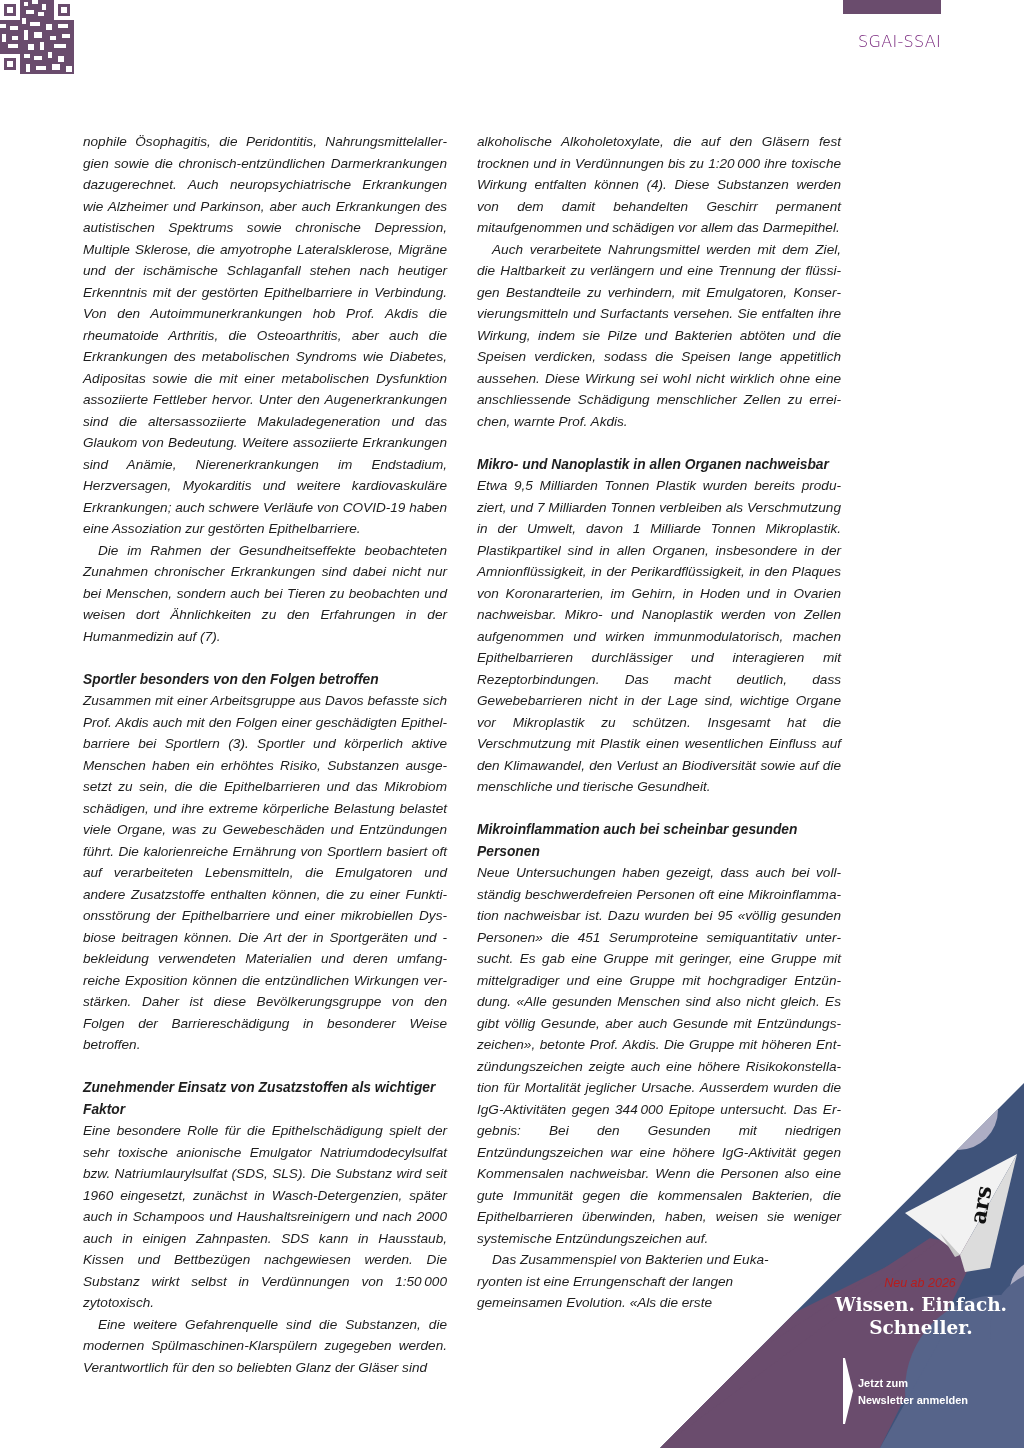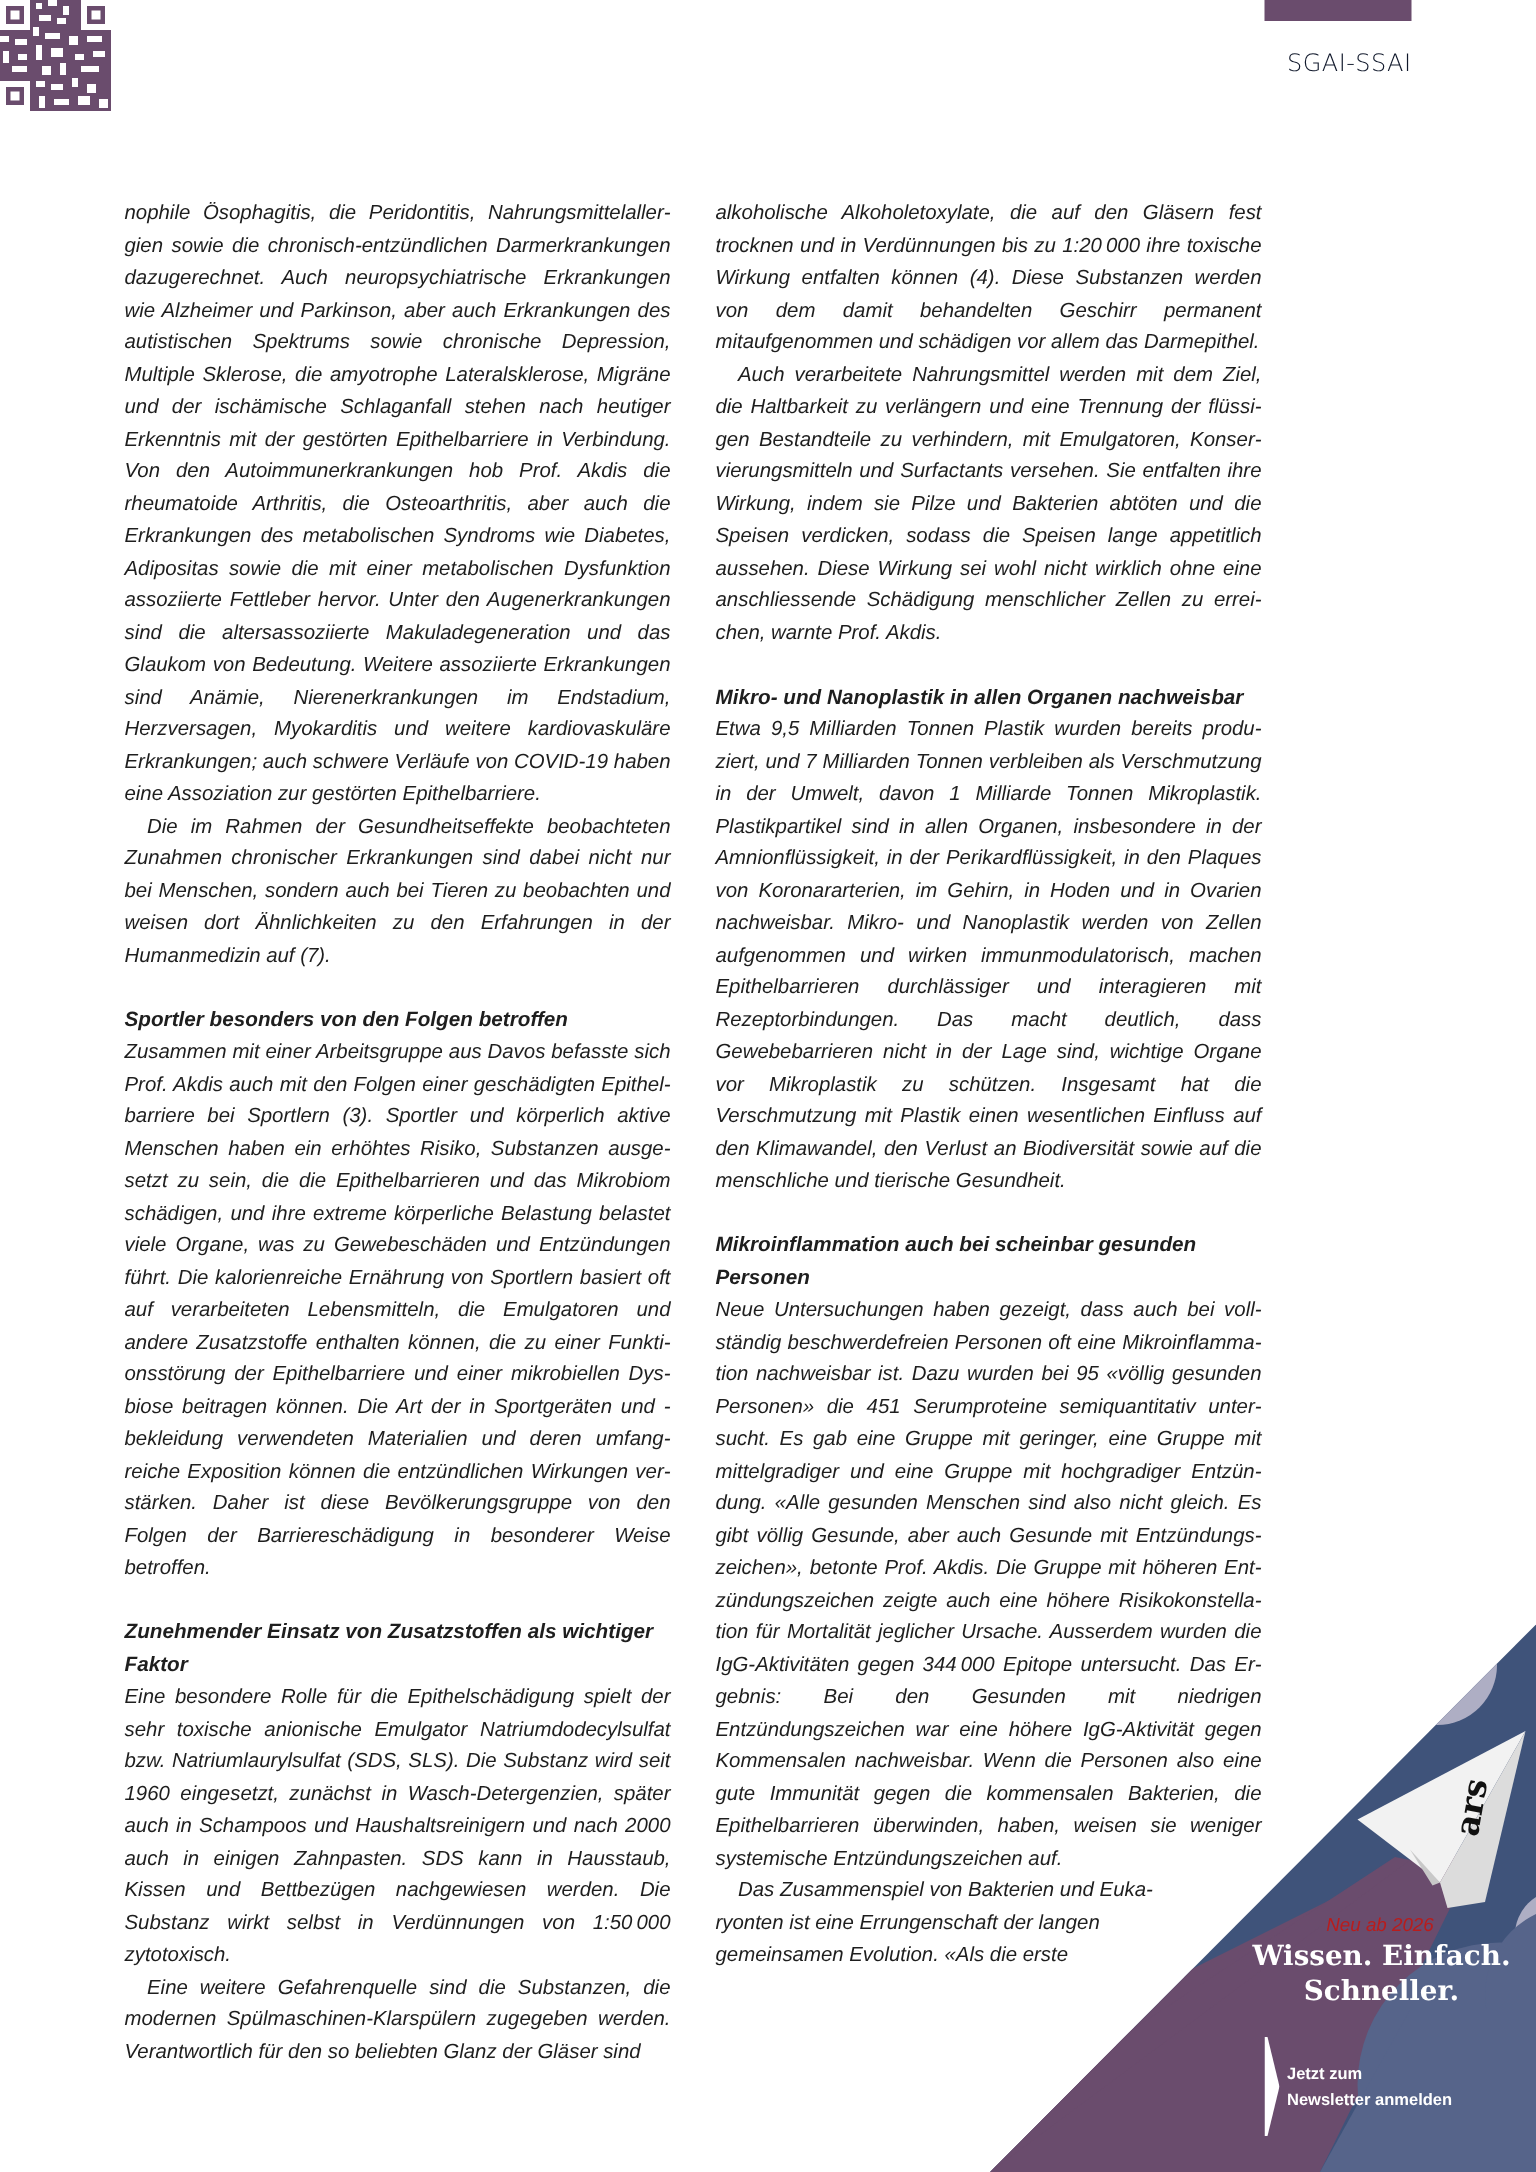--- a/index.html
+++ b/index.html
@@ -1,20 +1,20 @@
 <!DOCTYPE html>
 <html><head>
 <meta charset="utf-8">
 <style>
   html, body { margin:0; padding:0; }
   body { width:1024px; height:1448px; background:#ffffff; position:relative; overflow:hidden;
          font-family:"Liberation Sans", sans-serif; color:#1e1e1e; }
   .topbar { position:absolute; left:843px; top:0; width:98px; height:14px; background:#6a4c6d; }
   .journal { position:absolute; left:843px; top:32px; width:98px; text-align:right;
-             font-family:"DejaVu Sans", sans-serif; font-size:16px; letter-spacing:0.3px; color:#0f172a; font-weight:300; }
+             font-family:"DejaVu Sans", sans-serif; font-size:16px; letter-spacing:0.3px; color:#701a75; font-weight:300; }
   .col { position:absolute; top:131px; width:364px; font-size:13.6px; line-height:21.5px;
          text-align:justify; hyphens:manual;font-style:italic; }
   .col.left { left:83px; }
   .col.right { left:477px; }
   .col p { margin:0; }
   .col p.indent { text-indent:15px; }
   .col h3 { margin:21.5px 0 0 0; font-size:13.8px; line-height:21.5px; font-weight:bold; text-align:left; }
   .col p.narrow { width:300px; text-align:left; }
 
   

